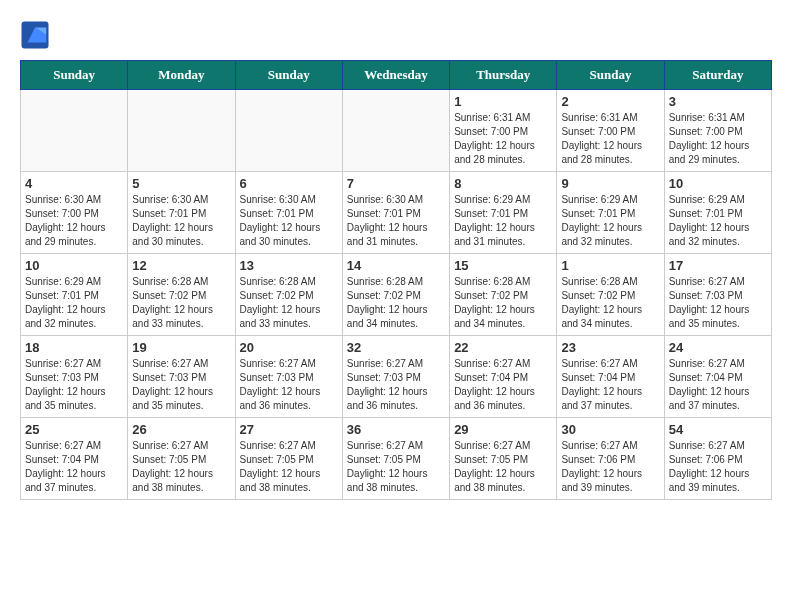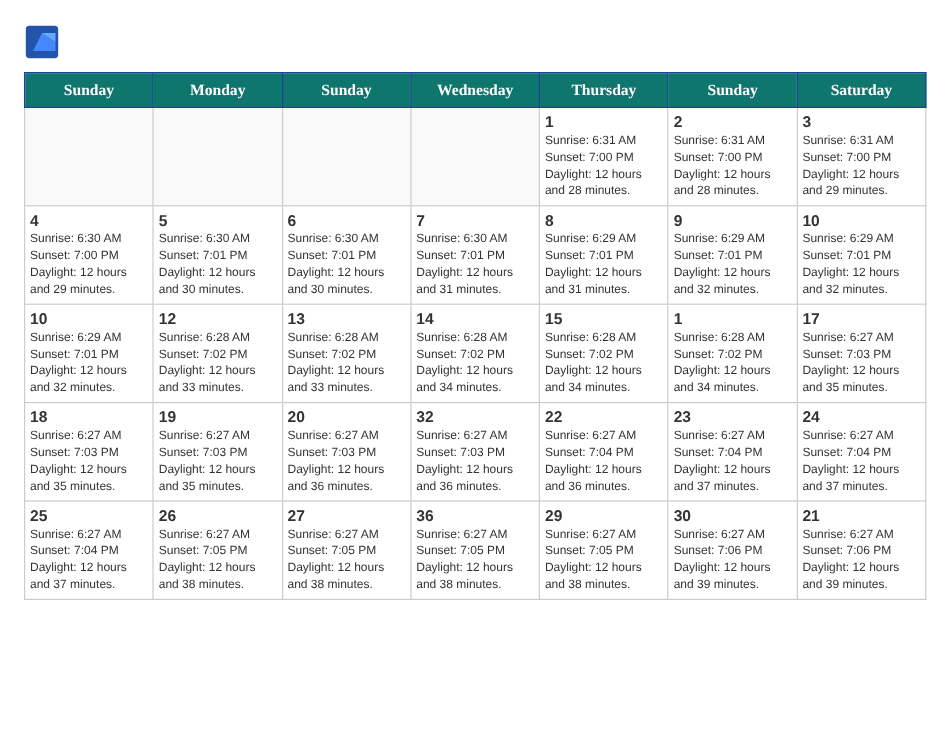--- a/index.html
+++ b/index.html
@@ -335,21 +335,21 @@
 and 38 minutes.</div>
         </td>
         <td>
           <div class="day-number">30</div>
           <div class="day-info" style="white-space: pre-line;">Sunrise: 6:27 AM
 Sunset: 7:06 PM
 Daylight: 12 hours
 and 39 minutes.</div>
         </td>
         <td>
-          <div class="day-number">21</div>
+          <div class="day-number">54</div>
           <div class="day-info" style="white-space: pre-line;">Sunrise: 6:27 AM
 Sunset: 7:06 PM
 Daylight: 12 hours
 and 39 minutes.</div>
         </td>
       </tr>
     </tbody>
 </table>
 
 </body></html>

